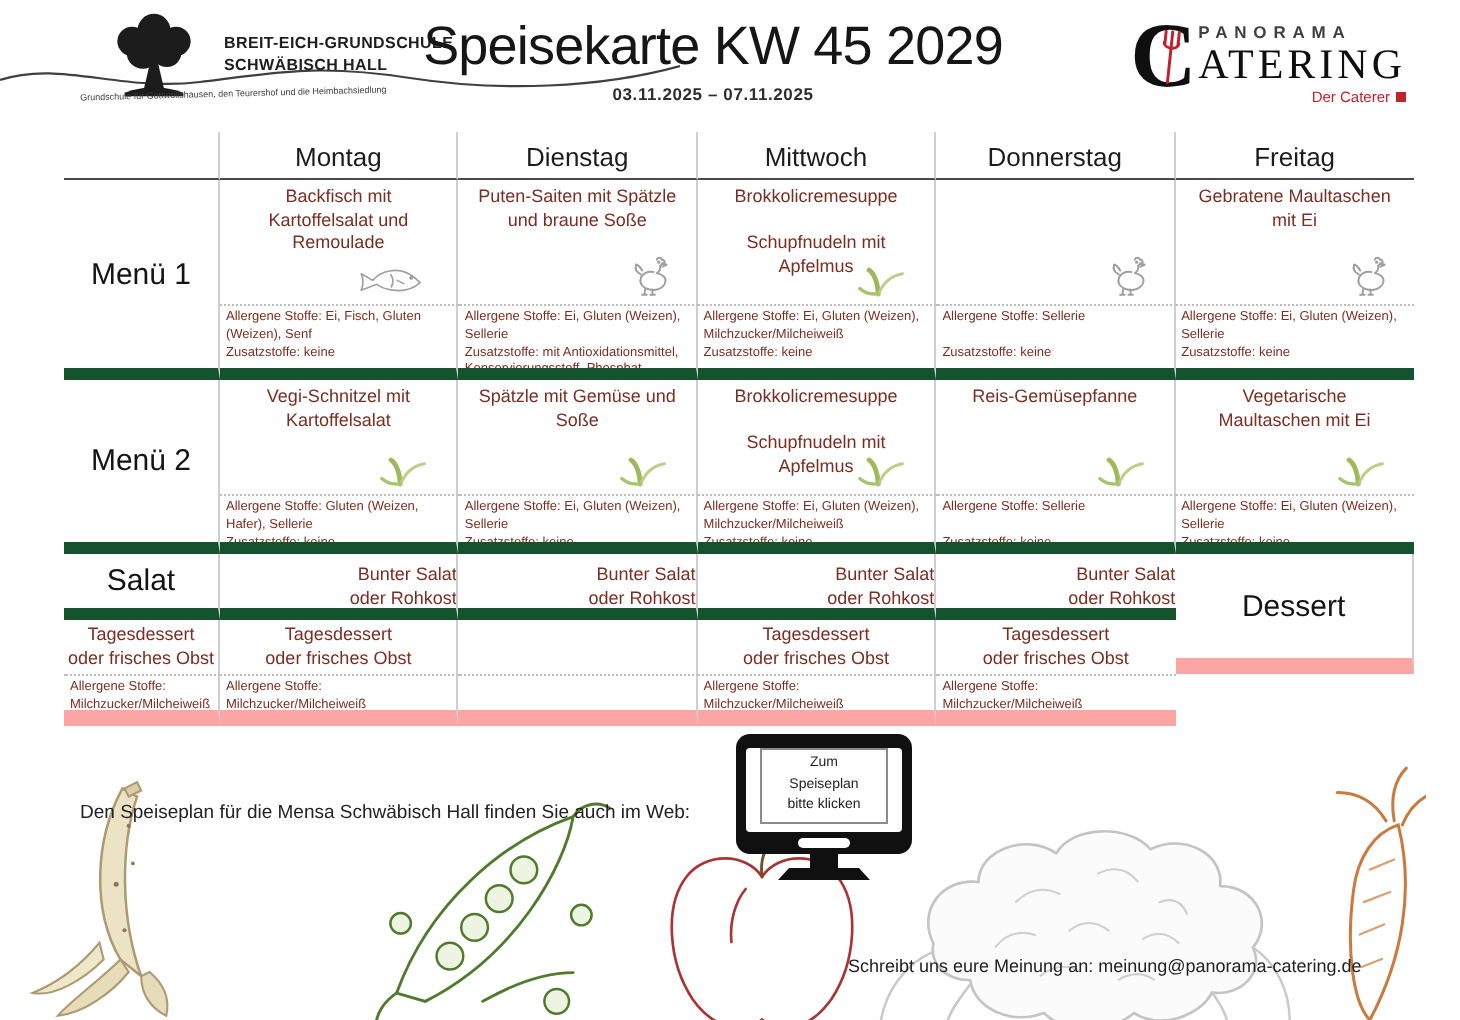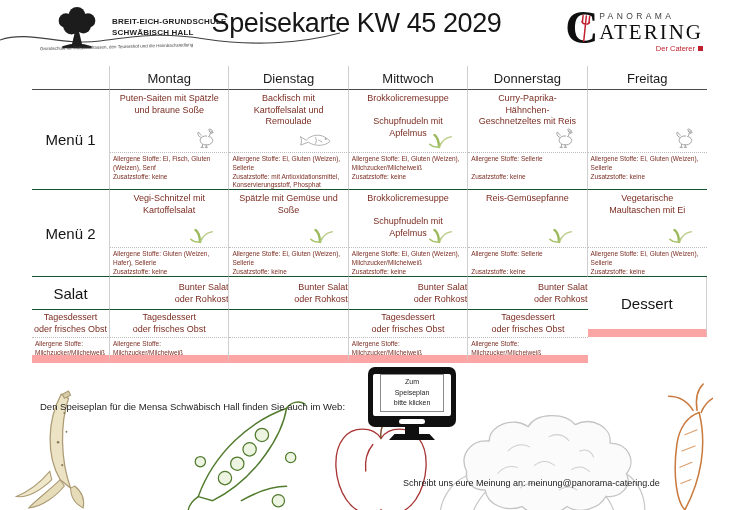--- a/index.html
+++ b/index.html
@@ -17,49 +17,49 @@
   .title-block{position:absolute;left:0;right:0;top:8px;text-align:center;}
   .page-title{font-size:27px;letter-spacing:-.4px;color:#161616;}
   .date-range{margin-top:3px;font-size:8.5px;font-weight:700;color:#2e2e2e;letter-spacing:.3px;}
 
   .caterer{position:absolute;right:10px;top:7px;display:flex;align-items:flex-start;}
   .cat-c-wrap{position:relative;width:34px;}
   .cat-c{font-family:"Liberation Serif","DejaVu Serif",serif;font-weight:700;font-size:46px;
          line-height:42px;color:#0f0f0f;}
   .cat-fork{position:absolute;left:13px;top:8px;width:14px;height:28px;transform:rotate(6deg);}
   .cat-right{margin-left:0;padding-top:4px;}
-  .cat-top{font-size:8.5px;letter-spacing:3.4px;color:#3f3f3f;}
+  .cat-top{font-size:8.5px;letter-spacing:3.4px;color:#3f3f3f;font-weight:bold;}
   .cat-mid{font-family:"Liberation Serif","DejaVu Serif",serif;font-size:21px;letter-spacing:2px;
            color:#0f0f0f;line-height:1;margin-top:1px;}
   .cat-sub{color:#c1202e;font-size:7.5px;text-align:right;margin-top:1px;}
   .redsq{display:inline-block;width:5px;height:5px;background:#c1202e;margin-left:3px;}
 
   
   .menu-table{position:absolute;left:32px;top:66px;width:675px;display:grid;
               grid-template-columns:78px repeat(5,1fr);
               grid-template-rows:24px 62px 38px 57px 30px 33px 27px 26px;}
   .cell{position:relative;box-sizing:border-box;border-right:1px solid #cfcfcf;overflow:hidden;}
   .noR{border-right:none;}
   .hb{border-bottom:1px solid #4a4a4a;}
-  .rb{border-bottom:1px solid #14532d;}
+  .rb{border-bottom:6px solid #14532d;}
   .bb2{border-bottom:8px solid #fca5a5;}
   .dot{border-top:1px dotted #bdbdbd;}
   .hcell{font-size:13px;color:#1c1c1c;text-align:center;padding-top:5px;}
   .label{display:flex;align-items:center;justify-content:center;font-size:15px;color:#141414;}
   .span2{grid-row:span 2;}
   .dish{padding:3px 8px 0;}
   .dish-text{font-size:9px;line-height:1.3;color:#7b2d22;text-align:center;white-space:pre-line;}
   .allerg{padding:2px 3px;font-size:6.5px;line-height:1.35;color:#7b2d22;white-space:pre-line;}
   .salat-cell{font-size:9px;line-height:1.3;color:#7b2d22;text-align:right;padding-top:5px;white-space:pre-line;}
   .dessert-cell{font-size:9px;line-height:1.3;color:#7b2d22;text-align:center;padding-top:2px;white-space:pre-line;}
   .cicon{position:absolute;right:13px;bottom:2px;color:#9f9f9f;}
 
   
   .web-text{position:absolute;left:40px;top:372px;font-size:9.5px;color:#222;z-index:3;margin-top:29px;}
-  .feedback{position:absolute;left:403px;top:478px;font-size:9px;color:#222;z-index:3;}
+  .feedback{position:absolute;left:424px;top:478px;font-size:9px;color:#222;z-index:3;}
 
   .monitor{position:absolute;left:368px;top:367px;width:88px;z-index:3;cursor:pointer;}
   .m-frame{box-sizing:border-box;height:60px;background:#101010;border-radius:7px;padding:4px 5px 2px;}
   .m-screen{background:#fff;border-radius:2px;height:42px;}
   .m-textbox{box-sizing:border-box;margin:3px auto 0;width:64px;border:1px solid #8a8a8a;
              padding:2px 1px;font-size:7px;line-height:1.5;text-align:center;color:#222;
              white-space:pre-line;background:#fff;}
   .m-slot{width:26px;height:5px;background:#fff;border-radius:3px;margin:3px auto 0;}
   .m-neck{width:14px;height:7px;background:#101010;margin:0 auto;}
   .m-base{width:46px;height:6px;background:#101010;margin:0 auto;
@@ -118,20 +118,21 @@
     </svg>
     <div class="school-name">
       <div>BREIT-EICH-GRUNDSCHULE</div>
       <div>SCHWÄBISCH HALL</div>
     </div>
     <div class="school-tagline">Grundschule für Gottwollshausen, den Teurershof und die Heimbachsiedlung</div>
   </div>
 
   <div class="title-block">
     <div class="page-title">Speisekarte KW 45 2029</div>
+    <div class="date-range">03.11.2025 – 07.11.2025</div>
   </div>
 
   <div class="caterer">
     <div class="cat-c-wrap">
       <span class="cat-c">C</span>
       <svg class="cat-fork" viewBox="0 0 16 34">
         <g fill="none" stroke="#c1202e" stroke-width="1.8" stroke-linecap="round">
           <path d="M4 1 v8 M8 1 v9 M12 1 v8"></path>
           <path d="M3.5 8 C4 12 12 12 12.5 8"></path>
           <path d="M8 12 V32"></path>
@@ -149,48 +150,46 @@
 
     <div class="cell hb"></div>
     <div class="cell hcell hb">Montag</div>
     <div class="cell hcell hb">Dienstag</div>
     <div class="cell hcell hb">Mittwoch</div>
     <div class="cell hcell hb">Donnerstag</div>
     <div class="cell hcell hb noR">Freitag</div>
 
     <div class="cell label span2 rb">Menü 1</div>
     <div class="cell dish">
+      <div class="dish-text">Backfisch mit Kartoffelsalat und Remoulade</div>
+      <svg class="cicon" width="36" height="18" viewBox="0 0 44 22">
+          <use href="#ic-fish"></use>
+        </svg>
+    </div>
+    <div class="cell dish">
       <div class="dish-text">Puten-Saiten mit Spätzle und braune Soße</div>
       <svg class="cicon" width="23" height="23" viewBox="0 0 26 26">
           <use href="#ic-chicken"></use>
         </svg>
     </div>
     <div class="cell dish">
-      <div class="dish-text">Backfisch mit Kartoffelsalat und Remoulade</div>
-      <svg class="cicon" width="36" height="18" viewBox="0 0 44 22">
-          <use href="#ic-fish"></use>
-        </svg>
-    </div>
-    <div class="cell dish">
       <div class="dish-text">Brokkolicremesuppe
 
 Schupfnudeln mit Apfelmus</div>
       <svg class="cicon" width="26" height="17" viewBox="0 0 28 18">
           <use href="#ic-sprout"></use>
         </svg>
     </div>
     <div class="cell dish">
-      <div class="dish-text">Curry-Paprika-
-Hähnchen-
-Geschnetzeltes mit Reis</div>
       <svg class="cicon" width="23" height="23" viewBox="0 0 26 26">
           <use href="#ic-chicken"></use>
         </svg>
     </div>
     <div class="cell dish noR">
+      <div class="dish-text">Gebratene Maultaschen mit Ei</div>
       <svg class="cicon" width="23" height="23" viewBox="0 0 26 26">
           <use href="#ic-chicken"></use>
         </svg>
     </div>
     <div class="cell allerg dot rb">Allergene Stoffe: Ei, Fisch, Gluten (Weizen), Senf
 Zusatzstoffe: keine</div>
     <div class="cell allerg dot rb">Allergene Stoffe: Ei, Gluten (Weizen), Sellerie
 Zusatzstoffe: mit Antioxidationsmittel, Konservierungsstoff, Phosphat</div>
     <div class="cell allerg dot rb">Allergene Stoffe: Ei, Gluten (Weizen), Milchzucker/Milcheiweiß
 Zusatzstoffe: keine</div>

